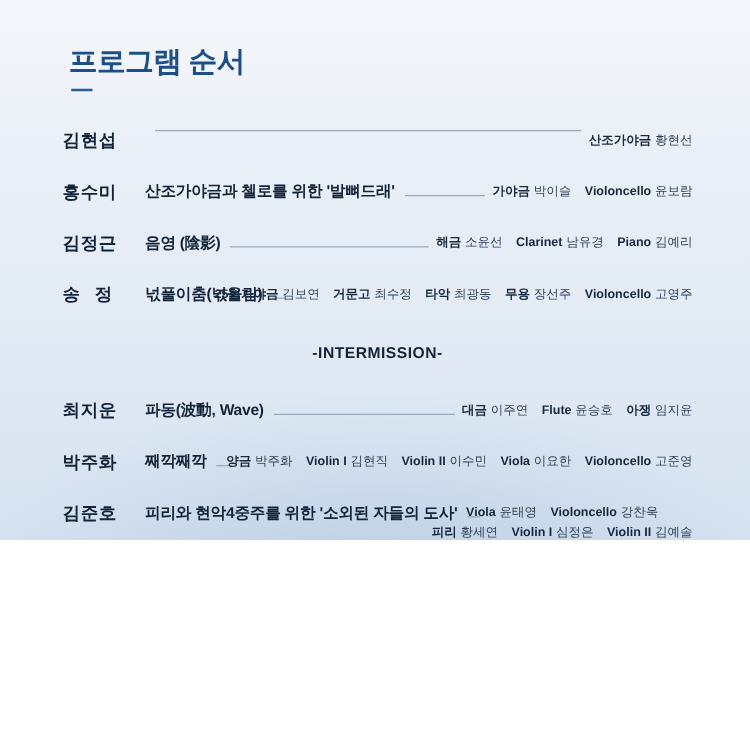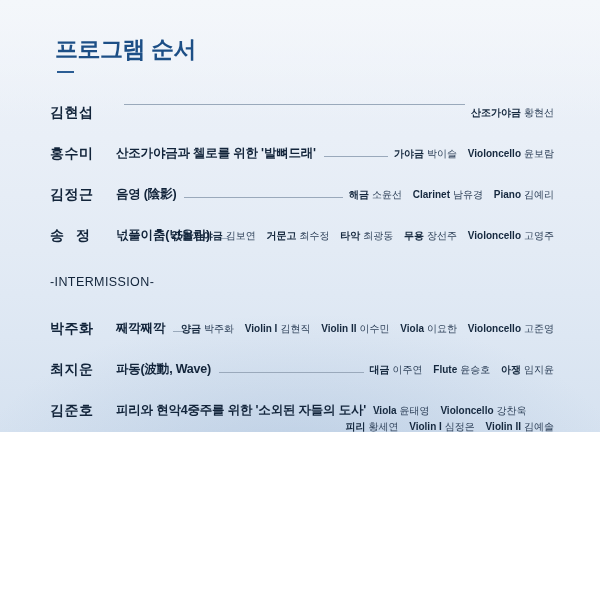--- a/index.html
+++ b/index.html
@@ -113,23 +113,23 @@
     font-weight: bold;
     color: #15283e;
   }
   .perf-name {
     color: #2c3f57;
     margin-left: 3px;
     margin-right: 8px;
   }
   .perf-name:last-child { margin-right: 0; }
   .intermission {
-    text-align: left;
+    text-align: center;
     font-size: 12.5px;
-    font-weight: normal;
+    font-weight: bold;
     color: #12243a;
     letter-spacing: 0.4px;
     margin: 30px 0 30px 0;
   }
 </style>
 </head>
 <body>
 
 <div class="poster">
   <div class="content">
@@ -197,51 +197,51 @@
         </div>
       </div>
 
     </div>
 
     <div class="intermission">-INTERMISSION-</div>
 
     <div class="program-list" style="margin-top:0">
 
       <div class="row">
+        <div class="composer">최지운</div>
+        <div class="middle">
+          <div class="piece">파동(波動, Wave)</div>
+          <div class="leader"></div>
+        </div>
+        <div class="performers">
+          <span class="perf-line">
+            <span class="perf-role">대금</span><span class="perf-name">이주연</span>
+            <span class="perf-role">Flute</span><span class="perf-name">윤승호</span>
+            <span class="perf-role">아쟁</span><span class="perf-name">임지윤</span>
+          </span>
+        </div>
+      </div>
+
+      <div class="row">
         <div class="composer">박주화</div>
         <div class="middle">
           <div class="piece">째깍째깍</div>
           <div class="leader"></div>
         </div>
         <div class="performers">
           <span class="perf-line">
             <span class="perf-role">양금</span><span class="perf-name">박주화</span>
             <span class="perf-role">Violin I</span><span class="perf-name">김현직</span>
             <span class="perf-role">Violin II</span><span class="perf-name">이수민</span>
             <span class="perf-role">Viola</span><span class="perf-name">이요한</span>
             <span class="perf-role">Violoncello</span><span class="perf-name">고준영</span>
           </span>
         </div>
       </div>
 
-      <div class="row">
-        <div class="composer">최지운</div>
-        <div class="middle">
-          <div class="piece">파동(波動, Wave)</div>
-          <div class="leader"></div>
-        </div>
-        <div class="performers">
-          <span class="perf-line">
-            <span class="perf-role">대금</span><span class="perf-name">이주연</span>
-            <span class="perf-role">Flute</span><span class="perf-name">윤승호</span>
-            <span class="perf-role">아쟁</span><span class="perf-name">임지윤</span>
-          </span>
-        </div>
-      </div>
-
 
       <div class="row row-last">
         <div class="composer">김준호</div>
         <div class="middle">
           <div class="piece">피리와 현악4중주를 위한 '소외된 자들의 도사'</div>
           <div class="leader"></div>
         </div>
         <div class="performers">
           <span class="perf-line">
             <span class="perf-role">Viola</span><span class="perf-name">윤태영</span>

